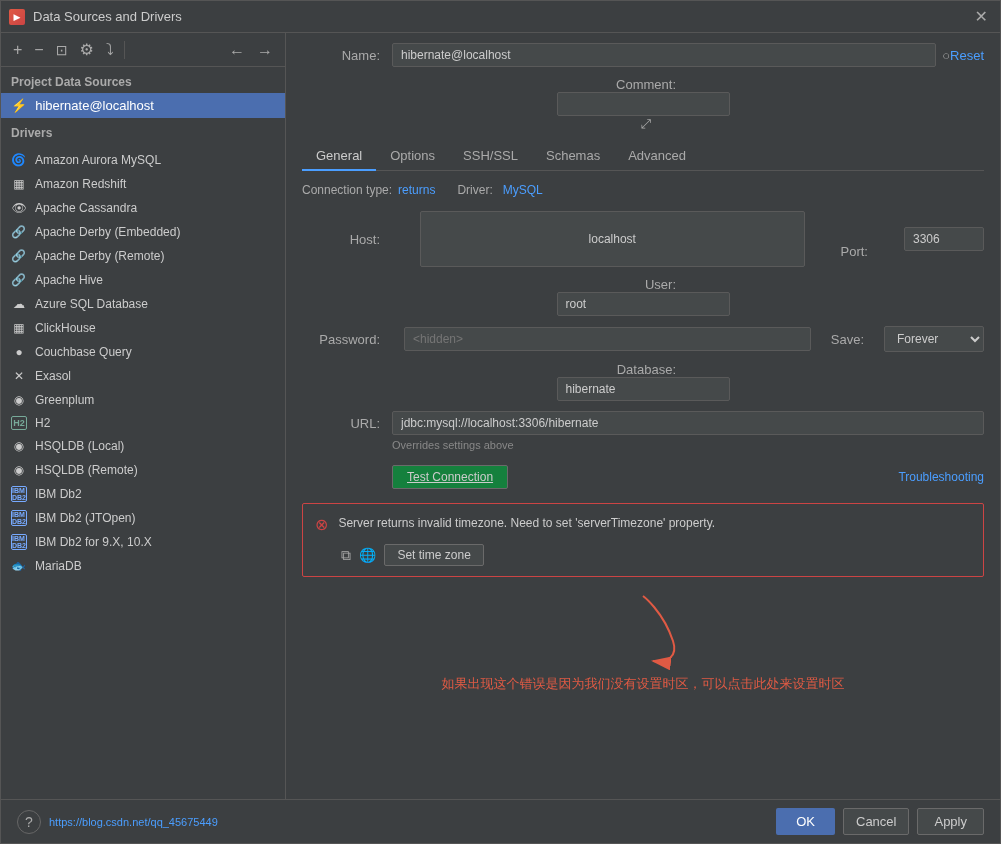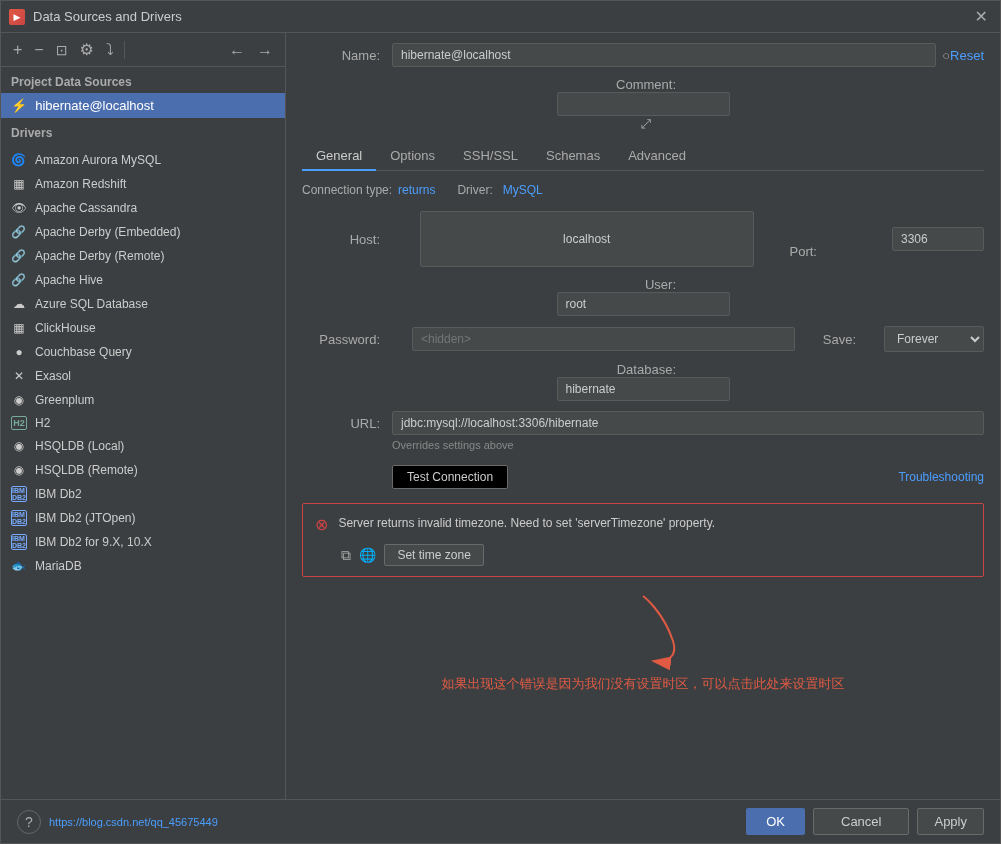--- a/index.html
+++ b/index.html
@@ -51,33 +51,33 @@
     .tab { padding: 6px 14px; cursor: pointer; color: #aaa; font-size: 13px; }
     .tab.active { color: #ccc; border-bottom: 2px solid #4b9eff; margin-bottom: -1px; }
 
     .connection-type-row { display: flex; align-items: center; margin-bottom: 14px; font-size: 12px; color: #aaa; gap: 6px; }
     .connection-type-val { color: #4b9eff; }
     .driver-val { color: #4b9eff; }
 
     .host-port-row { display: flex; align-items: center; margin-bottom: 10px; gap: 28px; }
     .host-input { flex: 1; background: #45494a; border: 1px solid #5a5a5a; color: #ccc; padding: 20px 8px; border-radius: 2px; font-size: 12px; text-align: center; }
     .port-label { color: #aaa; padding: 0 8px; margin-top: 24px; }
-    .port-input { width: 92px; background: #45494a; border: 1px solid #5a5a5a; color: #ccc; padding: 4px 8px; border-radius: 2px; font-size: 12px; margin-left: 39px; }
-
-    .password-row { display: flex; align-items: center; margin-bottom: 10px; gap: 20px; }
+    .port-input { width: 80px; background: #45494a; border: 1px solid #5a5a5a; color: #ccc; padding: 4px 8px; border-radius: 2px; font-size: 12px; }
+
+    .password-row { display: flex; align-items: center; margin-bottom: 10px; gap: 12px; }
     .save-label { color: #aaa; padding: 0 8px; }
     .save-select { background: #45494a; border: 1px solid #5a5a5a; color: #ccc; padding: 4px 8px; border-radius: 2px; font-size: 12px; cursor: pointer; }
 
     .url-row { display: flex; align-items: center; margin-bottom: 4px; }
     .url-input { flex: 1; background: #45494a; border: 1px solid #5a5a5a; color: #ccc; padding: 4px 8px; border-radius: 2px; font-size: 12px; }
 
     .overrides-text { font-size: 11px; color: #888; margin-left: 90px; margin-bottom: 14px; }
 
     .test-connection-area { display: flex; align-items: center; margin-left: 90px; margin-bottom: 14px; gap: 10px; }
-    .test-btn { background: #000000; border: 1px solid #6a6a6a; color: #ccc; padding: 4px 14px; border-radius: 2px; cursor: pointer; font-size: 12px; }
+    .test-btn { background: #15803d; border: 1px solid #6a6a6a; color: #ccc; padding: 4px 14px; border-radius: 2px; cursor: pointer; font-size: 12px; text-decoration: underline; }
     .troubleshoot-link { color: #4b9eff; margin-left: auto; cursor: pointer; font-size: 12px; }
 
     
     .error-box { border: 1px solid #c44; border-radius: 2px; margin: 0 0 14px 0; padding: 10px 12px; position: relative; display: flex; flex-direction: column; gap: 10px; }
     .error-row { display: flex; align-items: flex-start; gap: 10px; }
     .error-icon { color: #c44; font-size: 16px; margin-top: 1px; flex-shrink: 0; }
     .error-text { color: #ccc; font-size: 12px; flex: 1; line-height: 1.5; }
     .error-actions { display: flex; align-items: center; gap: 8px; padding-left: 26px; }
     .copy-icon { color: #aaa; font-size: 14px; cursor: pointer; }
     .globe-icon { color: #aaa; font-size: 14px; cursor: pointer; }
@@ -86,21 +86,21 @@
     
     .annotation-area { text-align: center; padding: 4px 0; }
     .annotation-text { color: #e05a44; font-size: 13px; }
 
     
     .bottom-bar { display: flex; align-items: center; padding: 8px 16px; border-top: 1px solid #555; background: #3c3f41; height: 44px; }
     .help-btn { width: 24px; height: 24px; border-radius: 50%; border: 1px solid #666; color: #aaa; display: flex; align-items: center; justify-content: center; cursor: pointer; font-size: 14px; }
     .bottom-link { margin-left: 8px; color: #4b9eff; font-size: 11px; text-decoration: none; }
     .bottom-actions { margin-left: auto; display: flex; gap: 8px; }
     .ok-btn { background: #4b6eaf; border: none; color: white; padding: 5px 20px; border-radius: 2px; cursor: pointer; font-size: 13px; }
-    .cancel-btn { background: #45494a; border: 1px solid #6a6a6a; color: #ccc; padding: 5px 27px; border-radius: 2px; cursor: pointer; font-size: 13px; }
+    .cancel-btn { background: #45494a; border: 1px solid #6a6a6a; color: #ccc; padding: 5px 12px; border-radius: 2px; cursor: pointer; font-size: 13px; }
     .apply-btn { background: #45494a; border: 1px solid #6a6a6a; color: #ccc; padding: 5px 16px; border-radius: 2px; cursor: pointer; font-size: 13px; }
 
     
     .arrow-container { position: relative; height: 80px; display: flex; justify-content: center; }
 
     
     .right-panel::-webkit-scrollbar { width: 6px; }
     .right-panel::-webkit-scrollbar-track { background: #3c3f41; }
     .right-panel::-webkit-scrollbar-thumb { background: #666; }
   </style>

